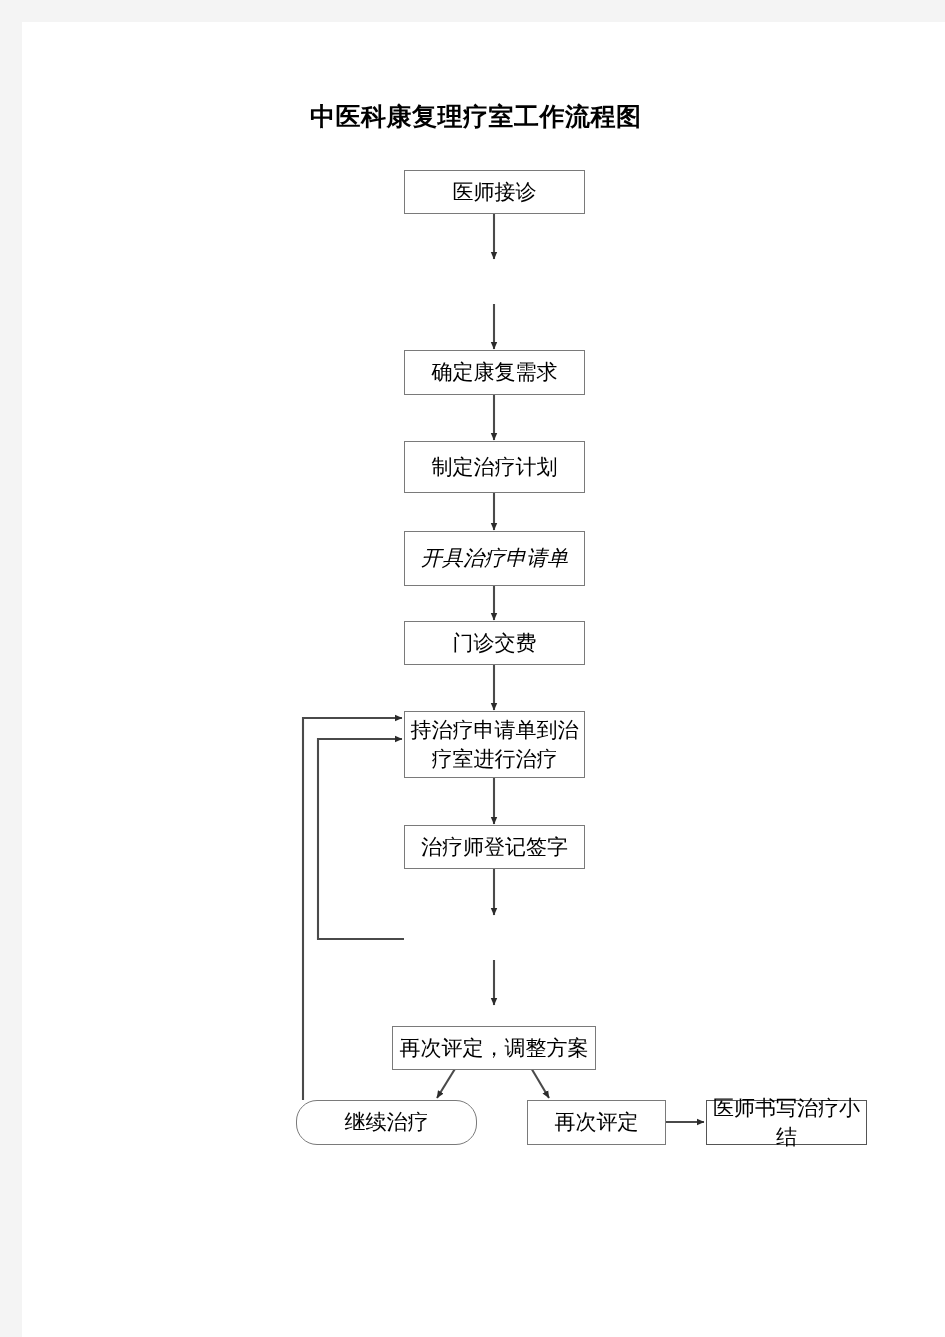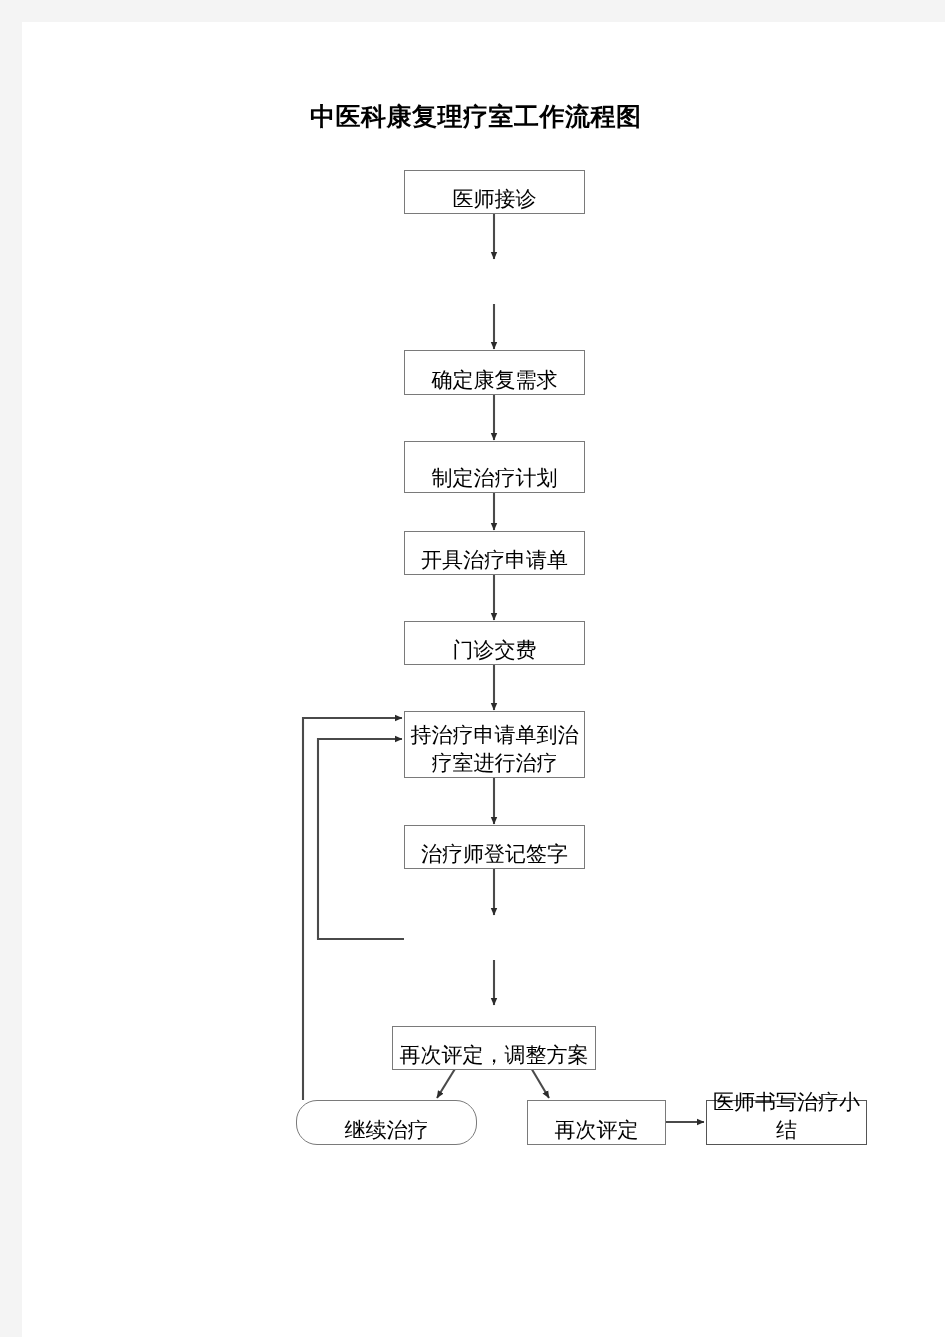--- a/index.html
+++ b/index.html
@@ -38,21 +38,21 @@
     color: #000000;
     letter-spacing: 0.5px;
     white-space: nowrap;
   }
   .node {
     position: absolute;
     box-sizing: border-box;
     border: 1.4px solid #7a7a7a;
     background: #ffffff;
     display: flex;
-    align-items: flex-end;
+    align-items: center;
     justify-content: center;
     text-align: center;
     color: #000000;
     font-size: 21px;
     line-height: 1.34;
     font-family: "Liberation Serif", "DejaVu Serif", serif;
   }
   .node.hei {
     font-family: "DejaVu Sans", "Liberation Sans", sans-serif;
     border-color: #555555;
@@ -110,21 +110,21 @@
 
 
   <div class="node" style="left:404px; top:350px; width:181px; height:45px;">
     <span class="label">确定康复需求</span>
   </div>
 
   <div class="node" style="left:404px; top:441px; width:181px; height:52px;">
     <span class="label">制定治疗计划</span>
   </div>
 
-  <div class="node" style="left:404px; top:531px; width:181px; height:44px;">
+  <div class="node" style="left:404px; top:531px; width:181px; height:55px;font-style:italic;">
     <span class="label">开具治疗申请单</span>
   </div>
 
   <div class="node" style="left:404px; top:621px; width:181px; height:44px;">
     <span class="label">门诊交费</span>
   </div>
 
   <div class="node" style="left:404px; top:711px; width:181px; height:67px;">
     <span class="label multiline" style="white-space:pre-line;">持治疗申请单到治
 疗室进行治疗</span>

